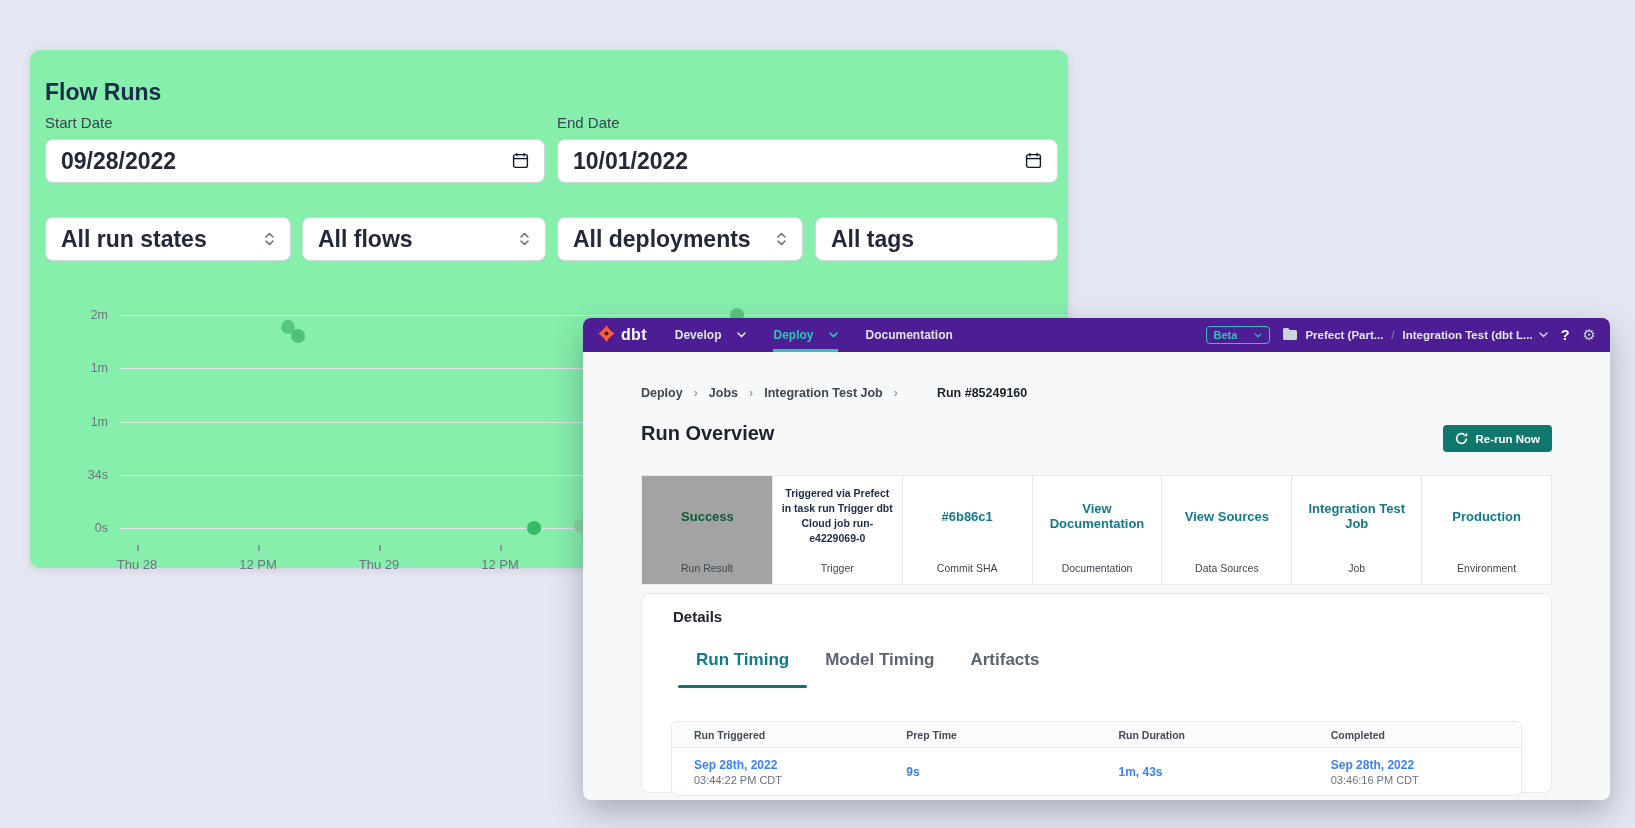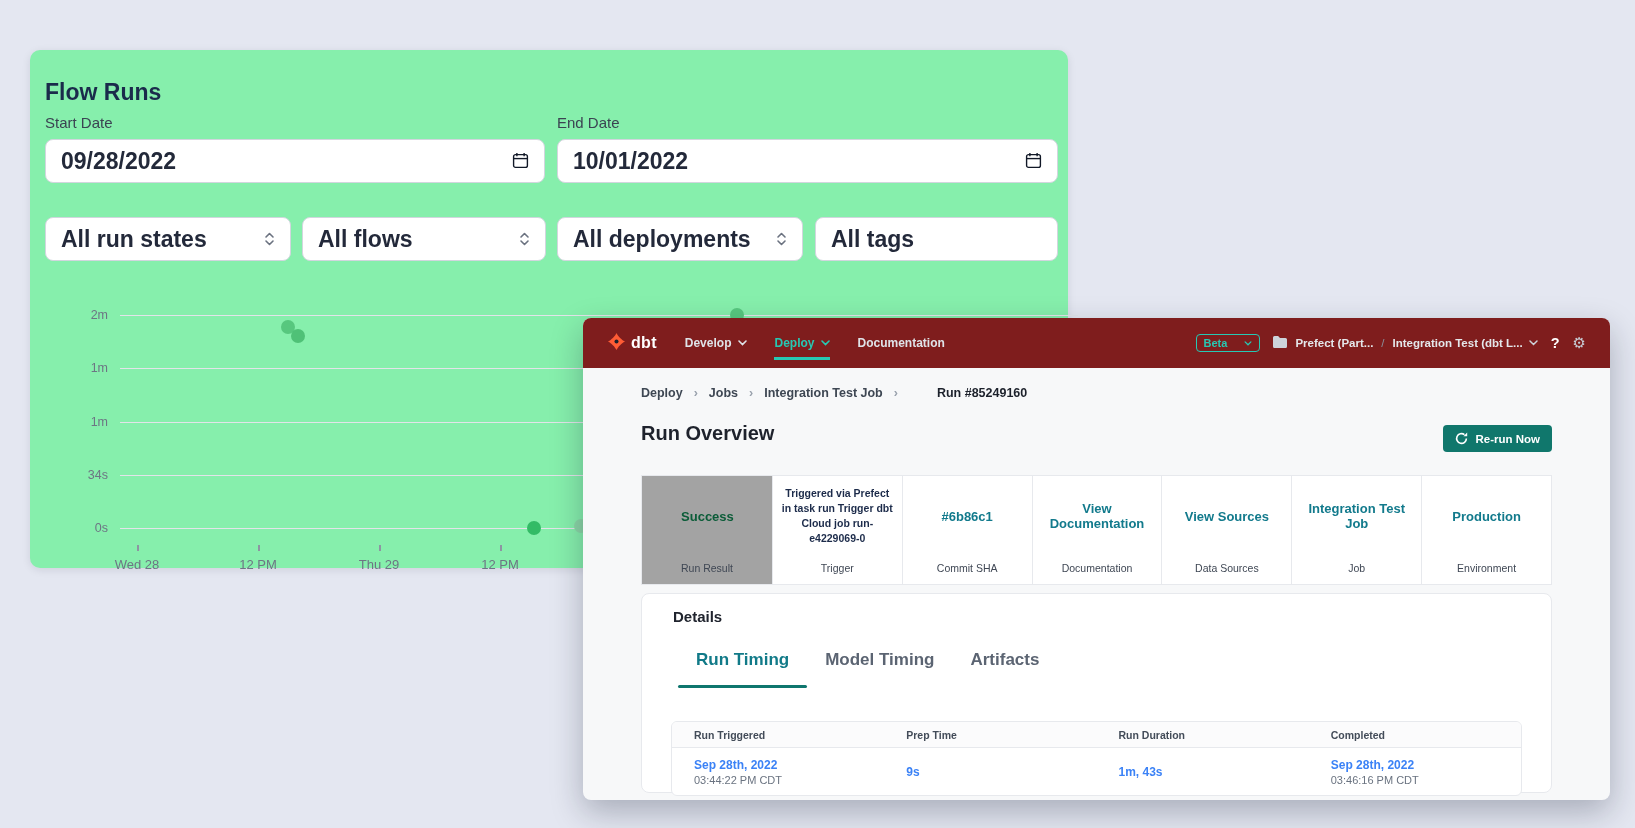--- a/index.html
+++ b/index.html
@@ -22,24 +22,24 @@
   .gl{position:absolute;left:0;right:0;height:1px;background:#e2e4e9;}
   .gl-label{position:absolute;right:calc(100% + 12px);transform:translateY(-50%);
             font-size:12.5px;color:#6d7584;white-space:nowrap;}
   .tick{position:absolute;width:2px;height:6px;background:#8d95a2;top:243px;}
   .xlab{position:absolute;top:255px;transform:translateX(-50%);font-size:13px;color:#6d7584;white-space:nowrap;}
   .dot{position:absolute;width:14px;height:14px;border-radius:50%;}
 
   
   .win{position:absolute;left:583px;top:318px;width:1027px;height:482px;background:#f7f8f9;
        border-radius:8px;overflow:hidden;box-shadow:0 12px 32px rgba(15,23,42,.28);z-index:2;}
-  .nav{position:absolute;left:0;top:0;right:0;height:50px;background:#7f1d1d;display:flex;align-items:center;padding:0 24px;box-sizing:border-box;}
+  .nav{position:absolute;left:0;top:0;right:0;height:34px;background:#4c1d95;display:flex;align-items:center;padding:0 14px;box-sizing:border-box;}
   .logo{display:flex;align-items:center;gap:5px;margin-right:28px;cursor:pointer;}
   .logotext{color:#fff;font-weight:700;font-size:16px;letter-spacing:.3px;}
-  .navitem{display:flex;align-items:center;gap:7px;color:#dfe3e8;font-size:12px;font-weight:600;
+  .navitem{display:flex;align-items:center;gap:16px;color:#dfe3e8;font-size:12px;font-weight:600;
            margin-right:27px;height:34px;position:relative;cursor:pointer;}
   .navitem.active{color:#27c8b3;}
   .navitem.active::after{content:"";position:absolute;left:0;right:0;bottom:0;height:3px;background:#27c8b3;}
   .nav-right{margin-left:auto;display:flex;align-items:center;gap:13px;}
   .beta{border:1px solid #27c8b3;color:#27c8b3;font-size:11px;font-weight:700;border-radius:4px;
         padding:2px 7px;display:flex;gap:17px;align-items:center;cursor:pointer;}
   .projcrumb{color:#e4e7ea;font-size:11.5px;font-weight:600;display:flex;align-items:center;gap:8px;}
   .slash{color:#8a919d;font-weight:400;}
   .envgroup{display:flex;align-items:center;gap:6px;cursor:pointer;}
   .help{color:#fff;font-weight:700;font-size:14.5px;cursor:pointer;}
@@ -155,21 +155,21 @@
         <span class="gl-label" style="top: 13px; position: absolute;">2m</span>
         <div class="gl" style="top: 66px;"></div>
         <span class="gl-label" style="top: 66px; position: absolute;">1m</span>
         <div class="gl" style="top: 120px;"></div>
         <span class="gl-label" style="top: 120px; position: absolute;">1m</span>
         <div class="gl" style="top: 173px;"></div>
         <span class="gl-label" style="top: 173px; position: absolute;">34s</span>
         <div class="gl" style="top: 226px;"></div>
         <span class="gl-label" style="top: 226px; position: absolute;">0s</span>
         <div class="tick" style="left: 17px;"></div>
-        <span class="xlab" style="left: 17px;">Wed 28</span>
+        <span class="xlab" style="left: 17px;">Thu 28</span>
         <div class="tick" style="left: 138px;"></div>
         <span class="xlab" style="left: 138px;">12 PM</span>
         <div class="tick" style="left: 259px;"></div>
         <span class="xlab" style="left: 259px;">Thu 29</span>
         <div class="tick" style="left: 380px;"></div>
         <span class="xlab" style="left: 380px;">12 PM</span>
         <div class="tick" style="left: 501px;"></div>
         <span class="xlab" style="left: 501px;">Fri 30</span>
         <div class="dot" style="left: 161px; top: 18px; background: rgb(87, 199, 126);"></div>
         <div class="dot" style="left: 171px; top: 27px; background: rgb(79, 193, 119);"></div>

